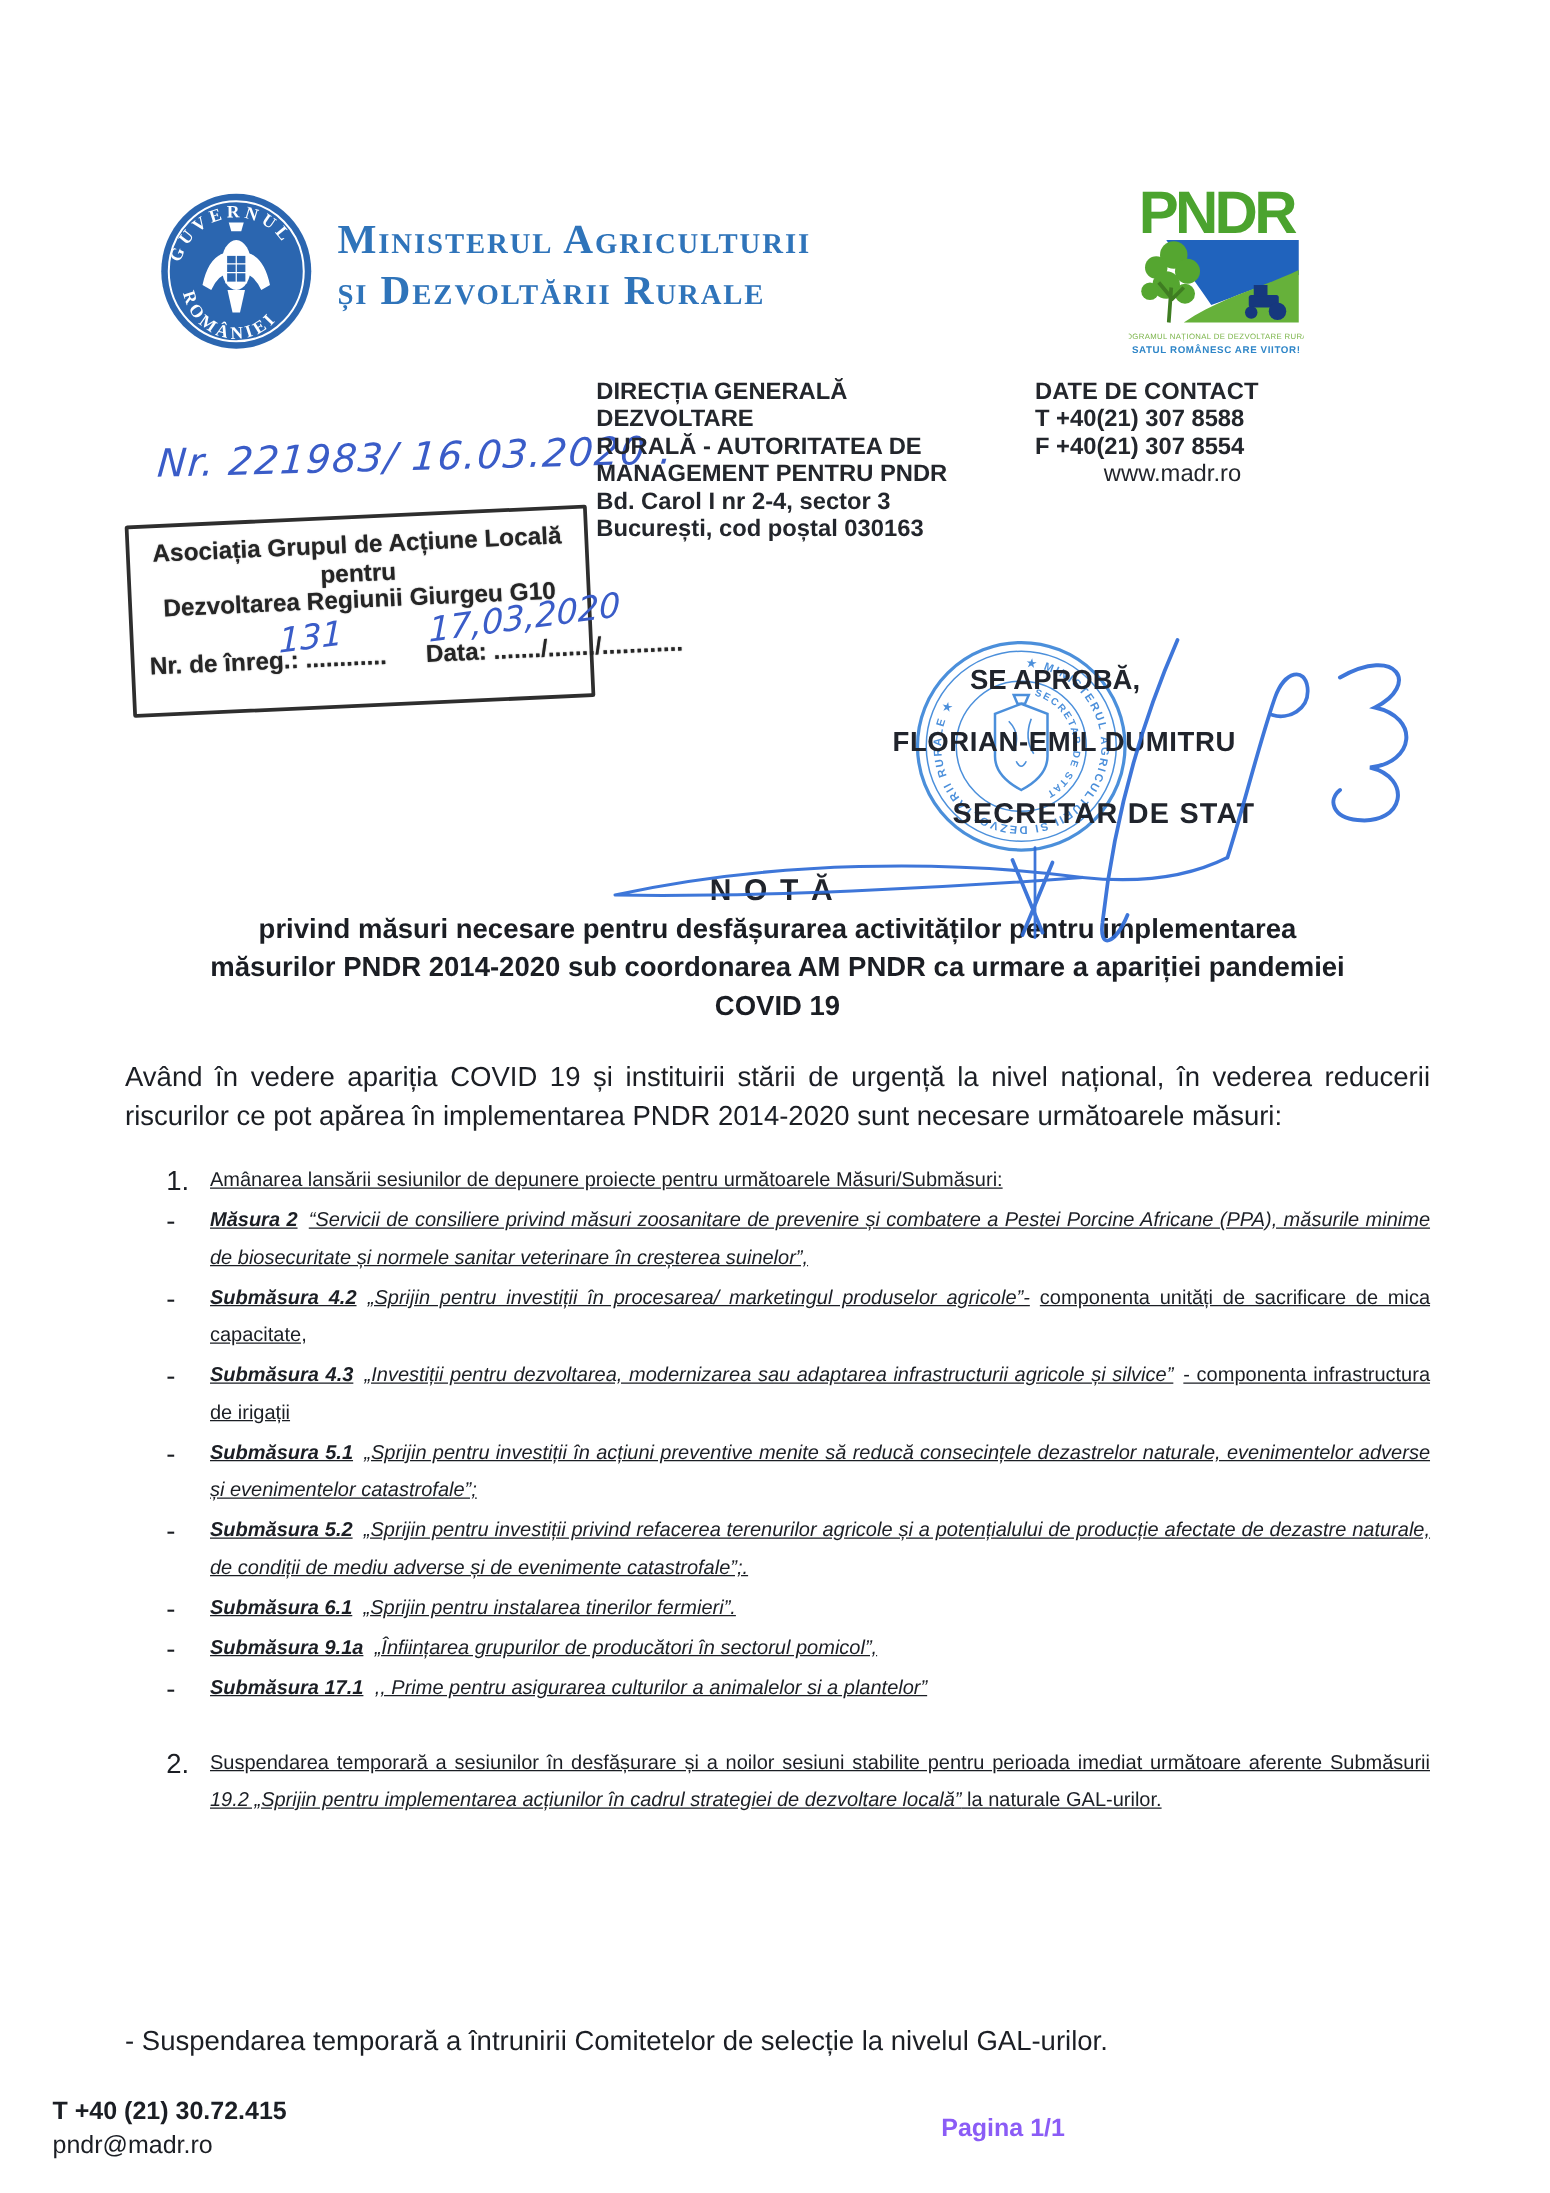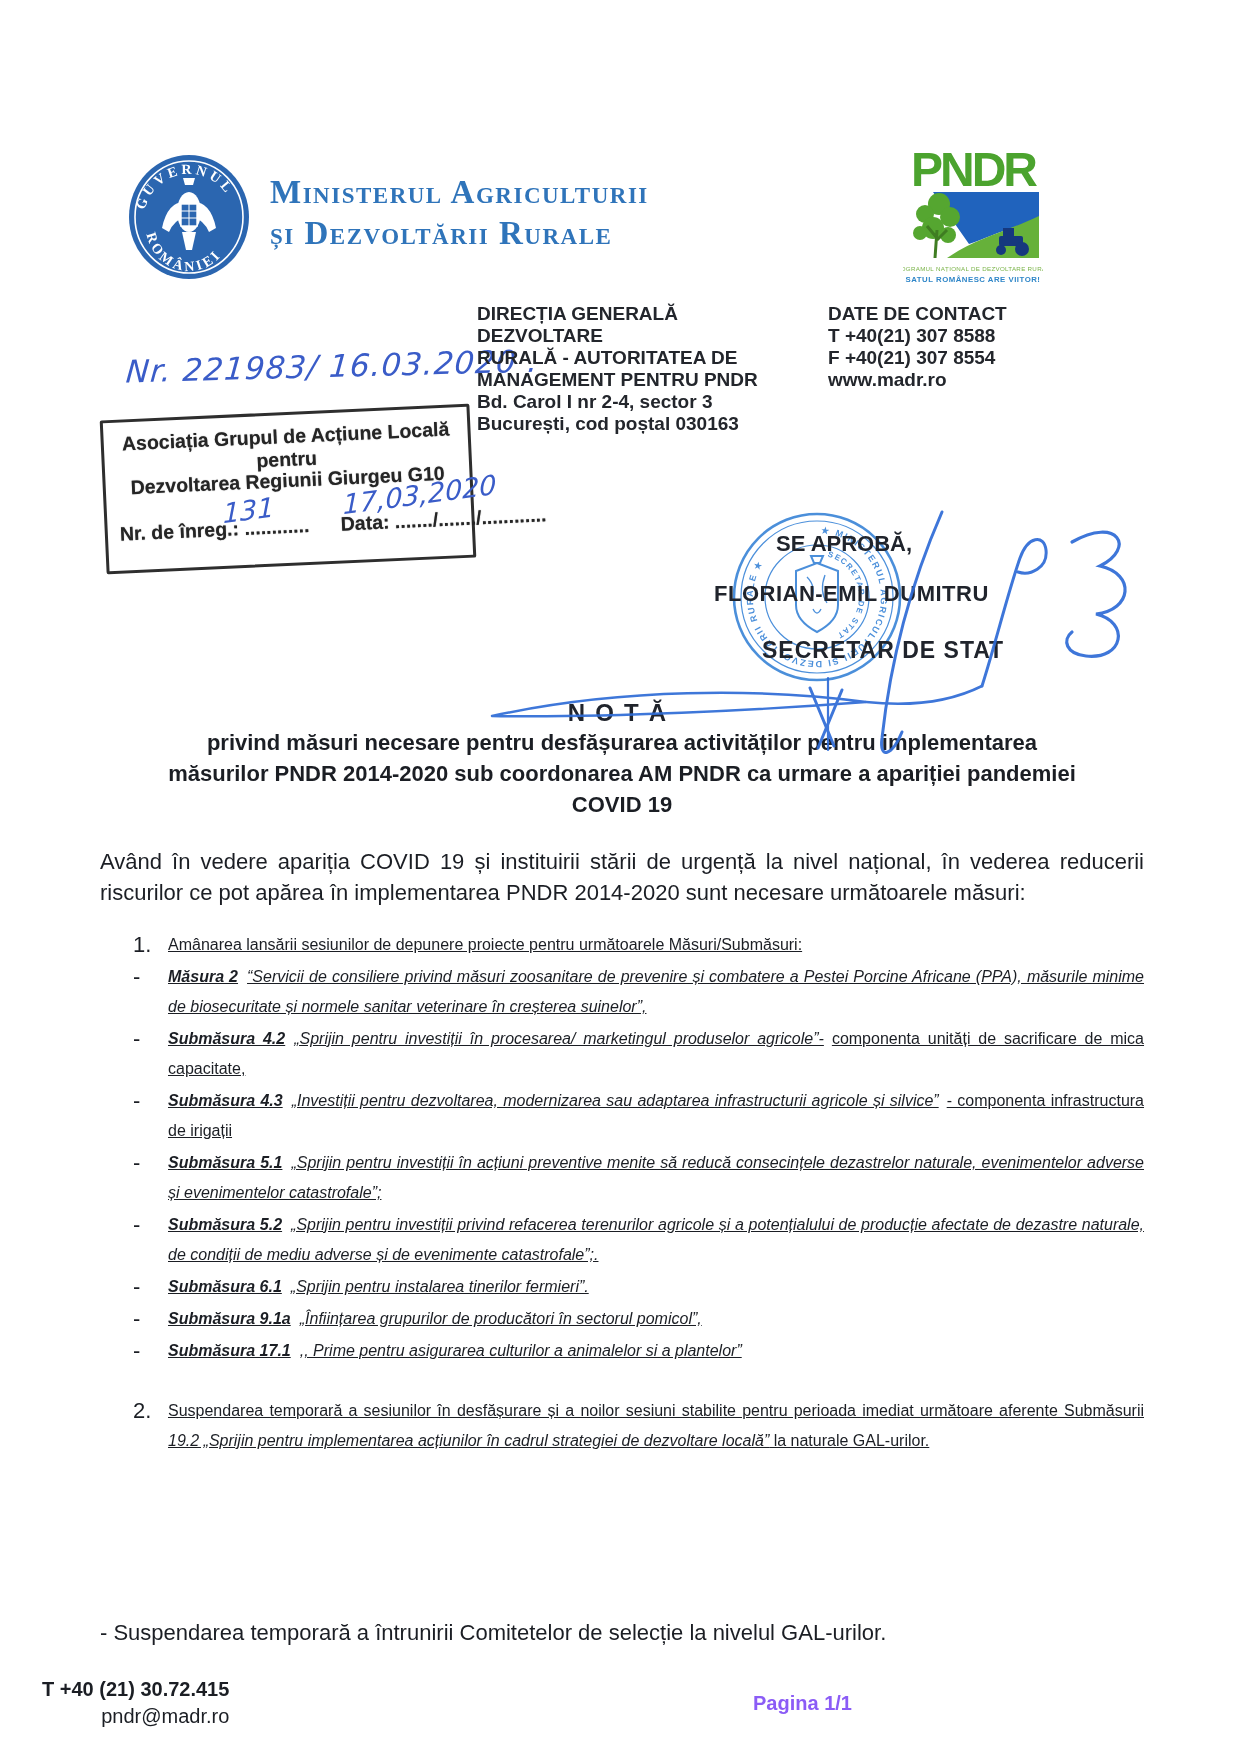--- a/index.html
+++ b/index.html
@@ -21,21 +21,21 @@
   .reg-handwritten{
     left:126px; top:348px; font-size:31px; transform:rotate(-1.5deg) skewX(-6deg);
     letter-spacing:1px; white-space:nowrap;
   }
   .directorate{
     left:477px; top:303px; width:300px; font-weight:700; font-size:19px; line-height:22px; color:#23262c;
   }
   .contact{
     left:828px; top:303px; width:220px; font-weight:700; font-size:19px; line-height:22px; color:#23262c;
   }
-  .contact .www{font-weight:700;}
+  .contact .www{font-weight:400;text-align:center;}
 
   
   .registry-stamp{
     left:103px; top:412px; width:364px; height:148px;
     border:3px solid #2e2e2e; transform:rotate(-2.6deg); border-radius:2px;
     color:#252525; font-weight:700; text-shadow:0 0 1px rgba(20,20,20,.55);
   }
   .registry-stamp .l1{position:absolute; left:0; right:0; top:10px; text-align:center; font-size:19.5px;}
   .registry-stamp .l2{position:absolute; left:0; right:0; top:54px; text-align:center; font-size:19.5px;}
   .registry-stamp .l3{position:absolute; left:12px; top:100px; font-size:19.5px; white-space:nowrap;}
@@ -60,21 +60,21 @@
   .row{display:flex; align-items:flex-start; margin-bottom:2px;}
   .marker{flex:0 0 35px; font-size:22px; line-height:30px;}
   .row p{margin:0; flex:1; font-size:16px; line-height:30px; text-align:justify;text-decoration:underline;}
   .lead{font-weight:700; font-style:italic; margin-right:9px;}
   .quote{font-style:italic;}
   .tail{margin-left:8px;}
   .item2{margin-top:30px;}
   .item2 em{font-style:italic;}
 
   .note-line{left:100px; top:1620px; font-size:22px; color:#1b1e24;}
-  .footer-contact{left:42px; top:1676px; font-size:20px; line-height:27px; color:#1b1e24; font-weight:700;text-align:right;}
+  .footer-contact{left:42px; top:1676px; font-size:20px; line-height:27px; color:#1b1e24; font-weight:700;}
   .footer-contact .mail{font-weight:400;}
   .footer-page{left:753px; top:1692px; font-size:20px; font-weight:700; color:#8b5cf6;}
 </style>
 </head>
 <body>
 
 <div class="page">
 
   <svg class="abs gov-seal" viewBox="0 0 126 130">
     <ellipse cx="63" cy="65" rx="60" ry="62" fill="#2b66b0"></ellipse>

